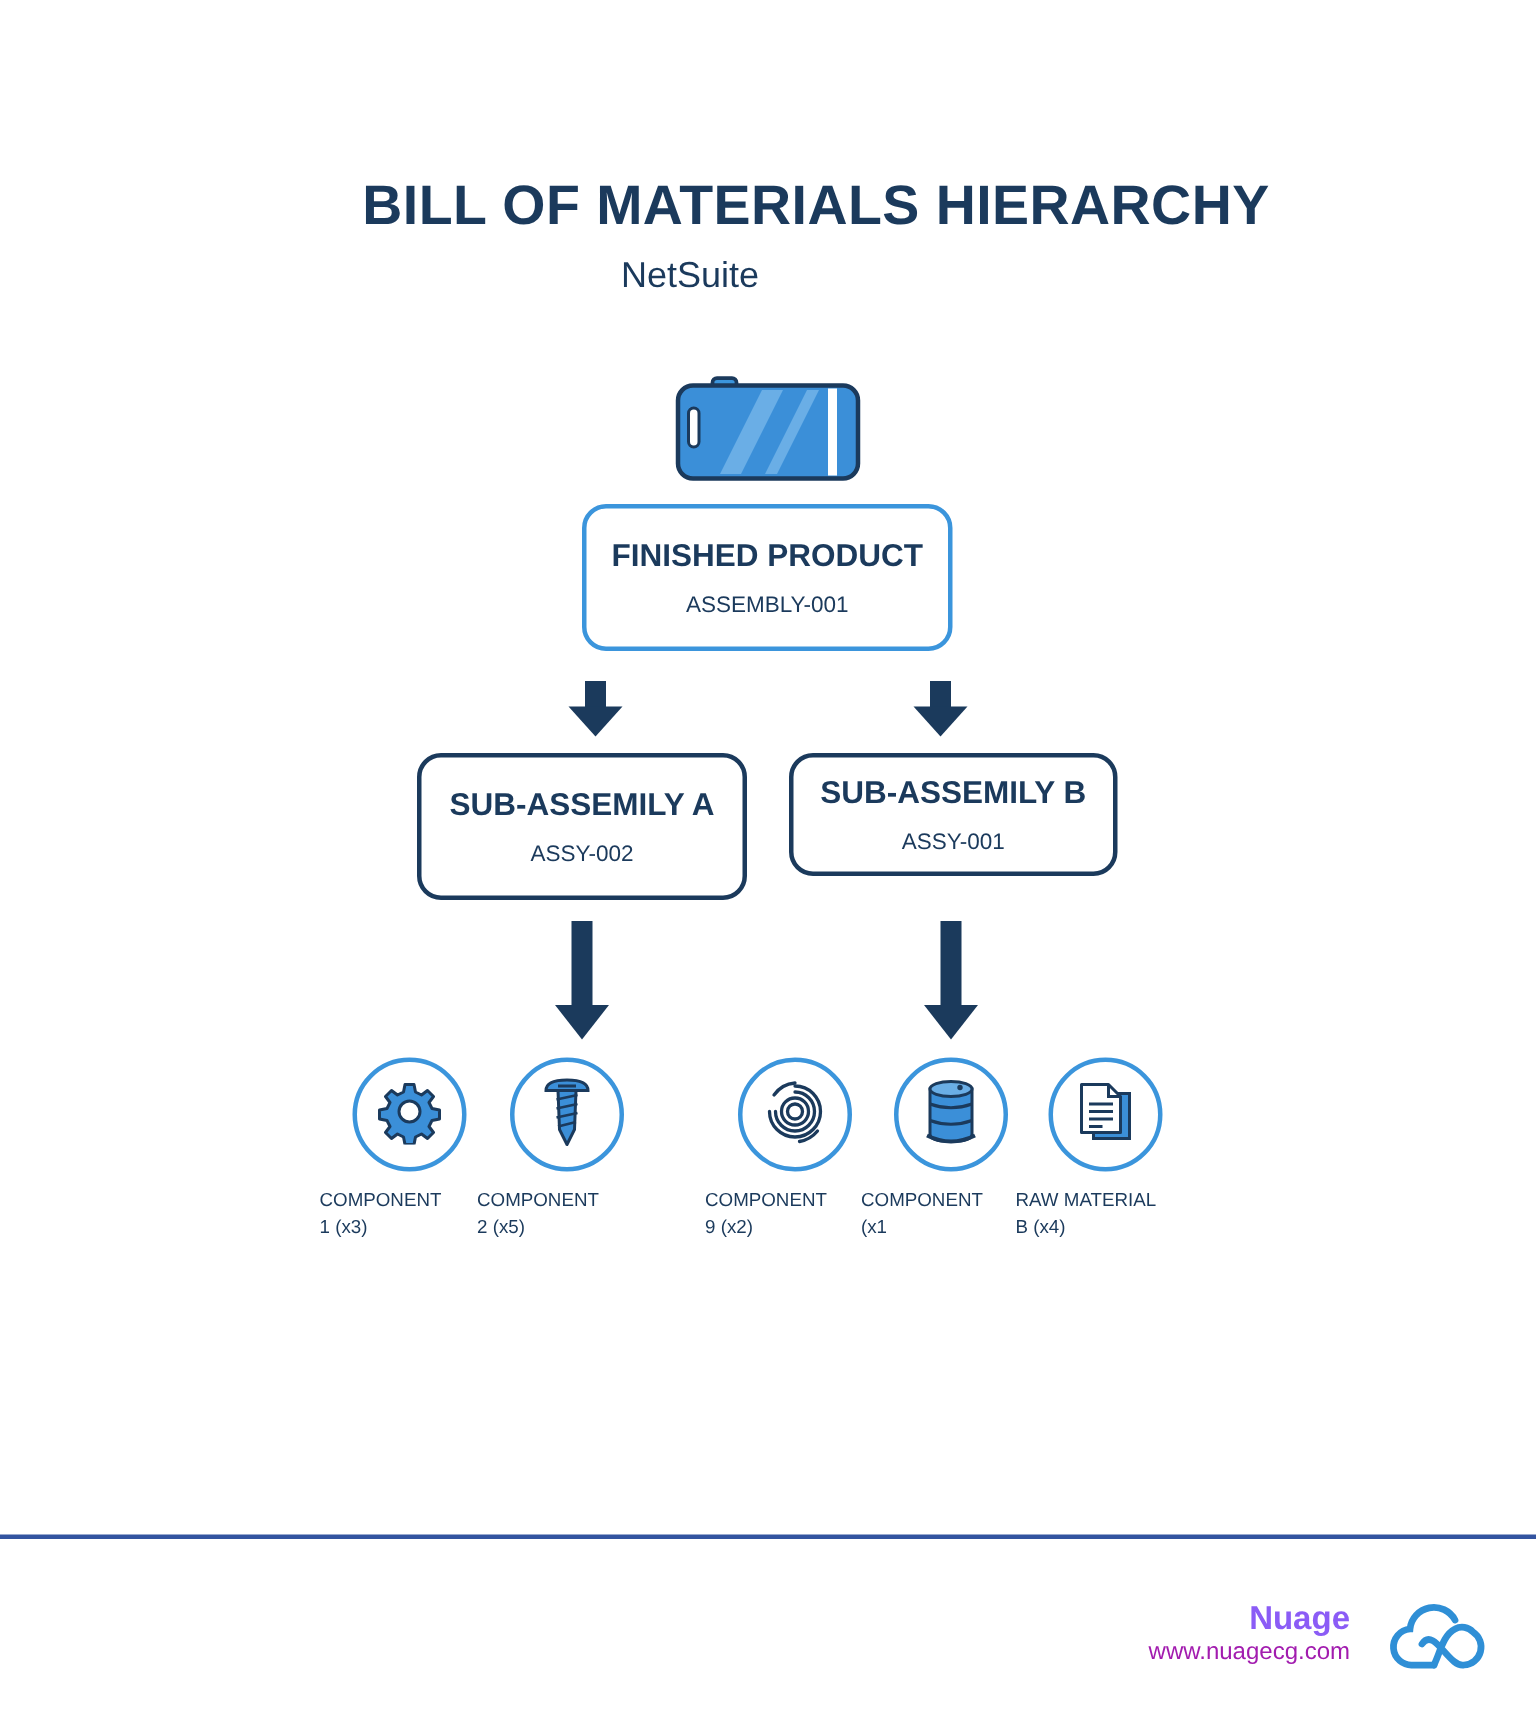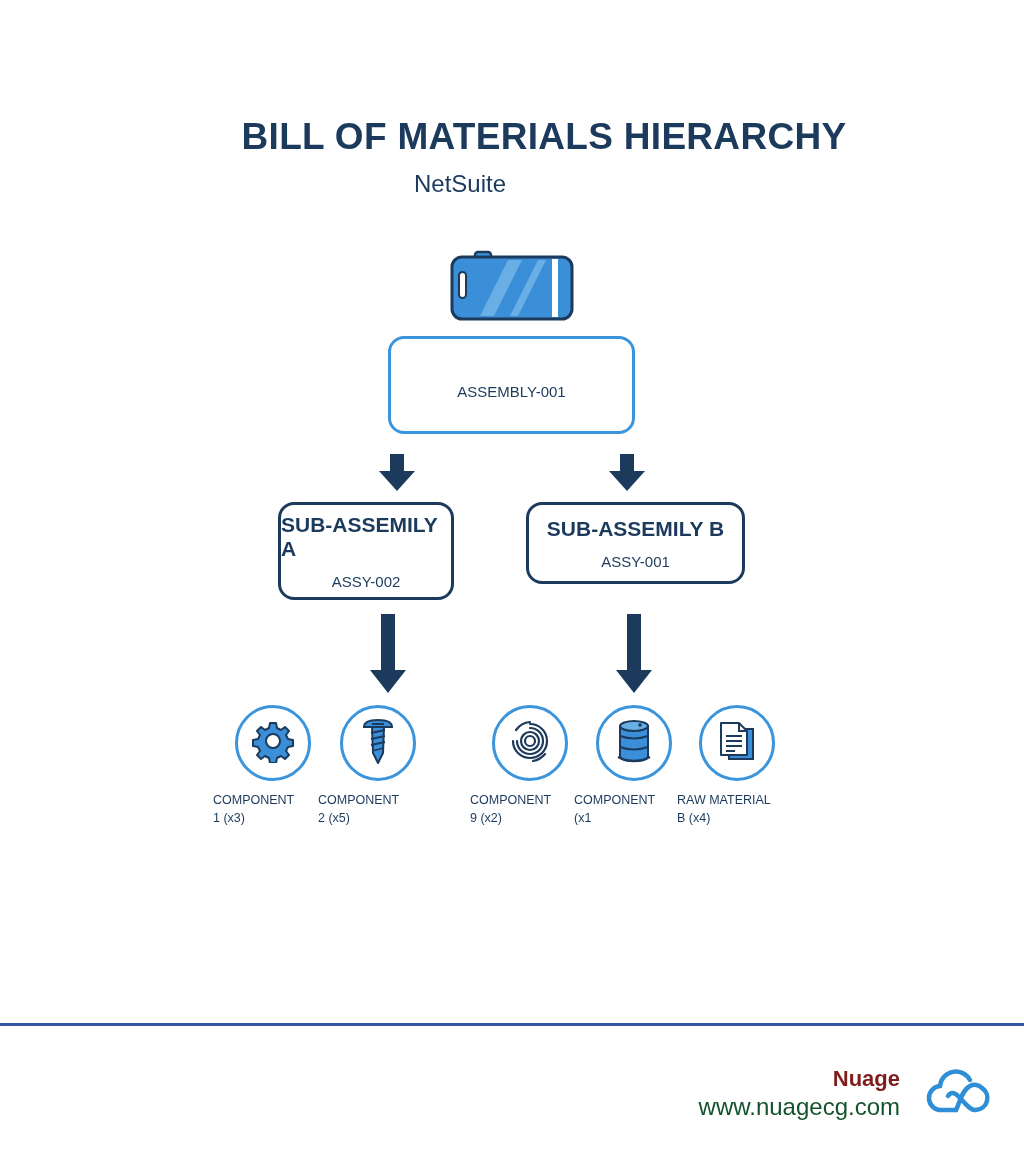--- a/index.html
+++ b/index.html
@@ -18,51 +18,52 @@
     left:0; width:920px; top:170px; text-align:center;
     font-size:24px; color:#1b3a5c;
   }
   .node {
     box-sizing:border-box; background:#fff; border-radius:16px;
     display:flex; flex-direction:column; align-items:center; justify-content:center;
   }
   .node .nt { font-weight:bold; font-size:21px; color:#1b3a5c; }
   .node .ns { font-size:15px; color:#1b3a5c; margin-top:12px; }
   .node-top { left:388px; top:336px; width:247px; height:98px; border:3.5px solid #3b95dc; }
-  .node-a { left:278px; top:502px; width:176px; height:98px; border:3.5px solid #1b3a5c; }
+  .node-a { left:278px; top:502px; width:220px; height:98px; border:3.5px solid #1b3a5c; }
   .node-b { left:526px; top:502px; width:219px; height:82px; border:3.5px solid #1b3a5c; }
   .comp { width:120px; text-align:left; }
   .circle {
     width:70px; height:70px; border:3.5px solid #3b95dc; border-radius:50%;
     margin:0 auto; background:#fff; display:flex; align-items:center; justify-content:center;
   }
   .clabel { font-size:12.5px; color:#1b3a5c; line-height:18px; margin-top:10px; }
   .footer-line { left:0; top:1023px; width:1024px; height:3px; background:#3354a0; }
   .brand { right:124px; top:1066px; text-align:right; }
-  .brand .bn { font-size:22px; font-weight:bold; color:#7f1d1d; }
-  .brand .bu { font-size:24px; color:#14532d; margin-top:1px; }
+  .brand .bn { font-size:22px; font-weight:bold; color:#8b5cf6; }
+  .brand .bu { font-size:16px; color:#a21caf; margin-top:1px; }
 </style>
 </head>
 <body>
 
 <div class="abs title">BILL OF MATERIALS HIERARCHY</div>
 <div class="abs subtitle">NetSuite</div>
 
 <div class="abs" style="left:450px;top:250px;">
   <svg width="125" height="72" viewBox="0 0 125 72">
     <rect x="25" y="2" width="16" height="8" rx="3" fill="#3b95dc" stroke="#1b3a5c" stroke-width="2.5"></rect>
     <rect x="2" y="7" width="120" height="62" rx="10" fill="#3b8fd8" stroke="#1b3a5c" stroke-width="3"></rect>
     <polygon points="30,66 58,10 72,10 44,66" fill="#6aaee6"></polygon>
     <polygon points="60,66 88,10 96,10 68,66" fill="#6aaee6"></polygon>
     <rect x="102" y="9" width="6" height="58" fill="#ffffff"></rect>
     <rect x="9" y="22" width="7" height="26" rx="3.5" fill="#ffffff" stroke="#1b3a5c" stroke-width="2"></rect>
   </svg>
 </div>
 
 <div class="abs node node-top">
+  <div class="nt">FINISHED PRODUCT</div>
   <div class="ns">ASSEMBLY-001</div>
 </div>
 
 <div class="abs" style="left:378px;top:454px;">
   <svg width="38" height="38" viewBox="0 0 38 38">
       <rect x="12" y="0" width="14" height="18" fill="#1b3a5c"></rect>
       <polygon points="1,17 37,17 19,37" fill="#1b3a5c"></polygon>
     </svg>
 </div>
 <div class="abs" style="left:608px;top:454px;">

